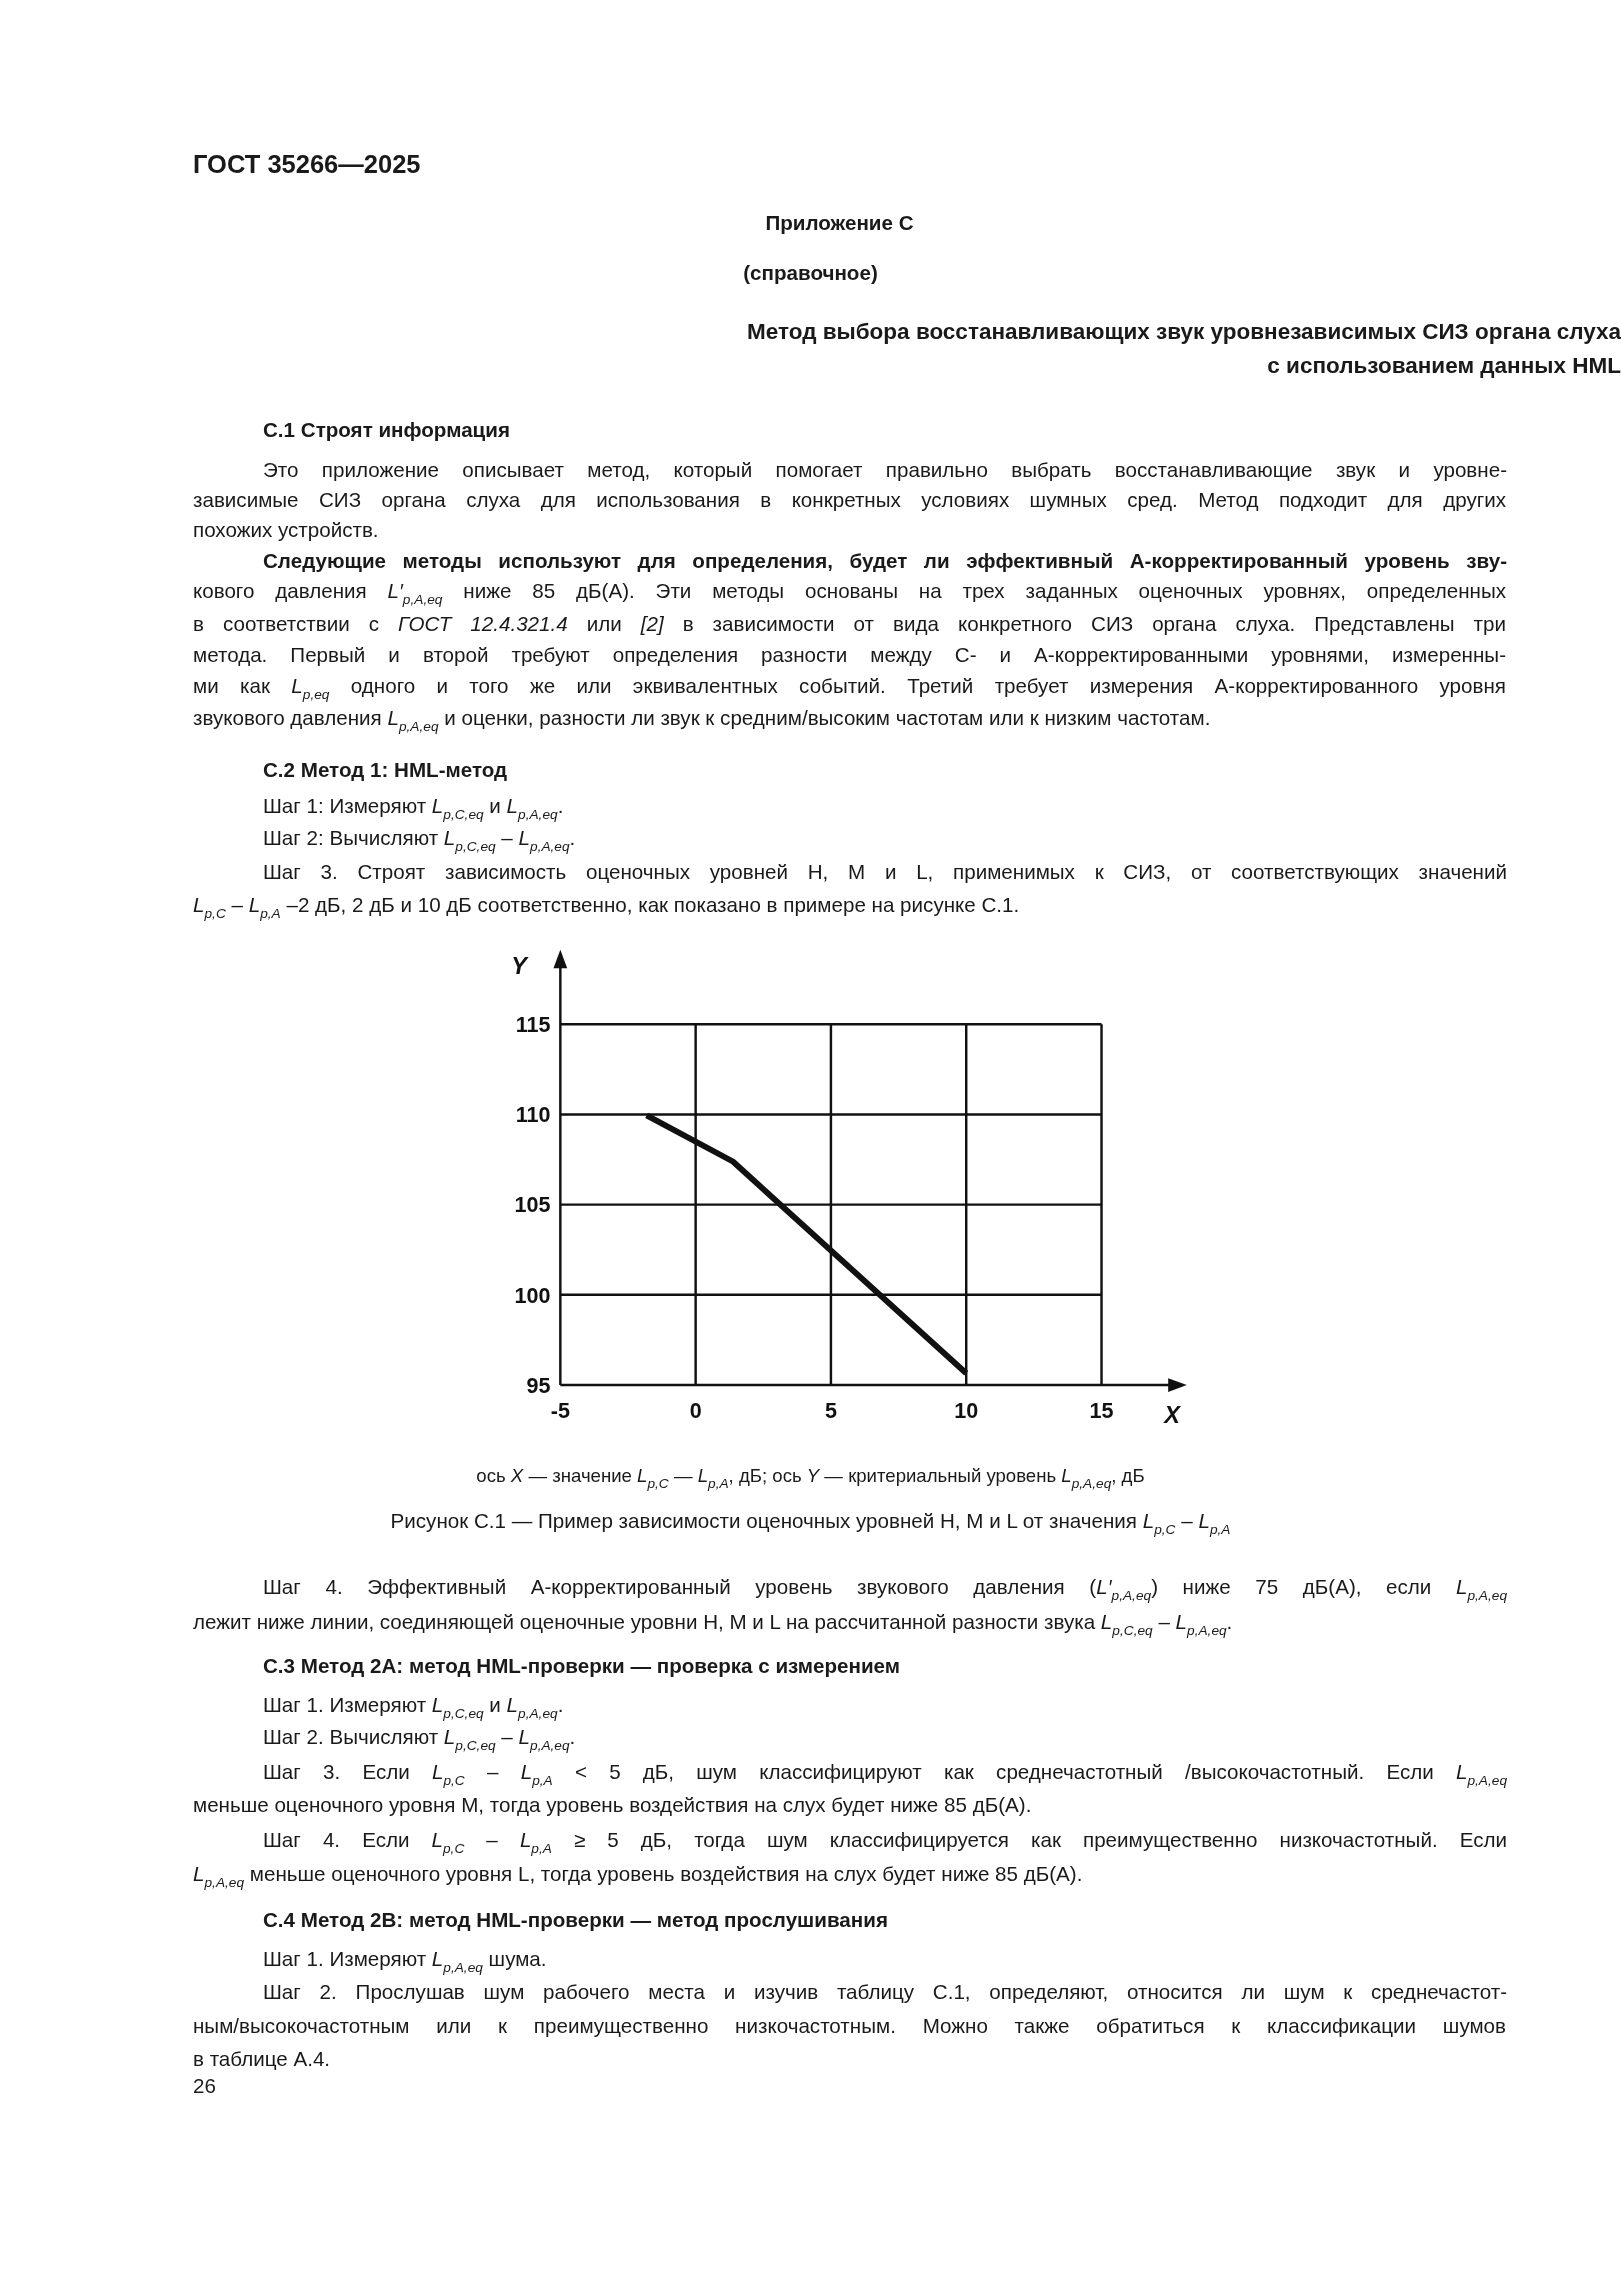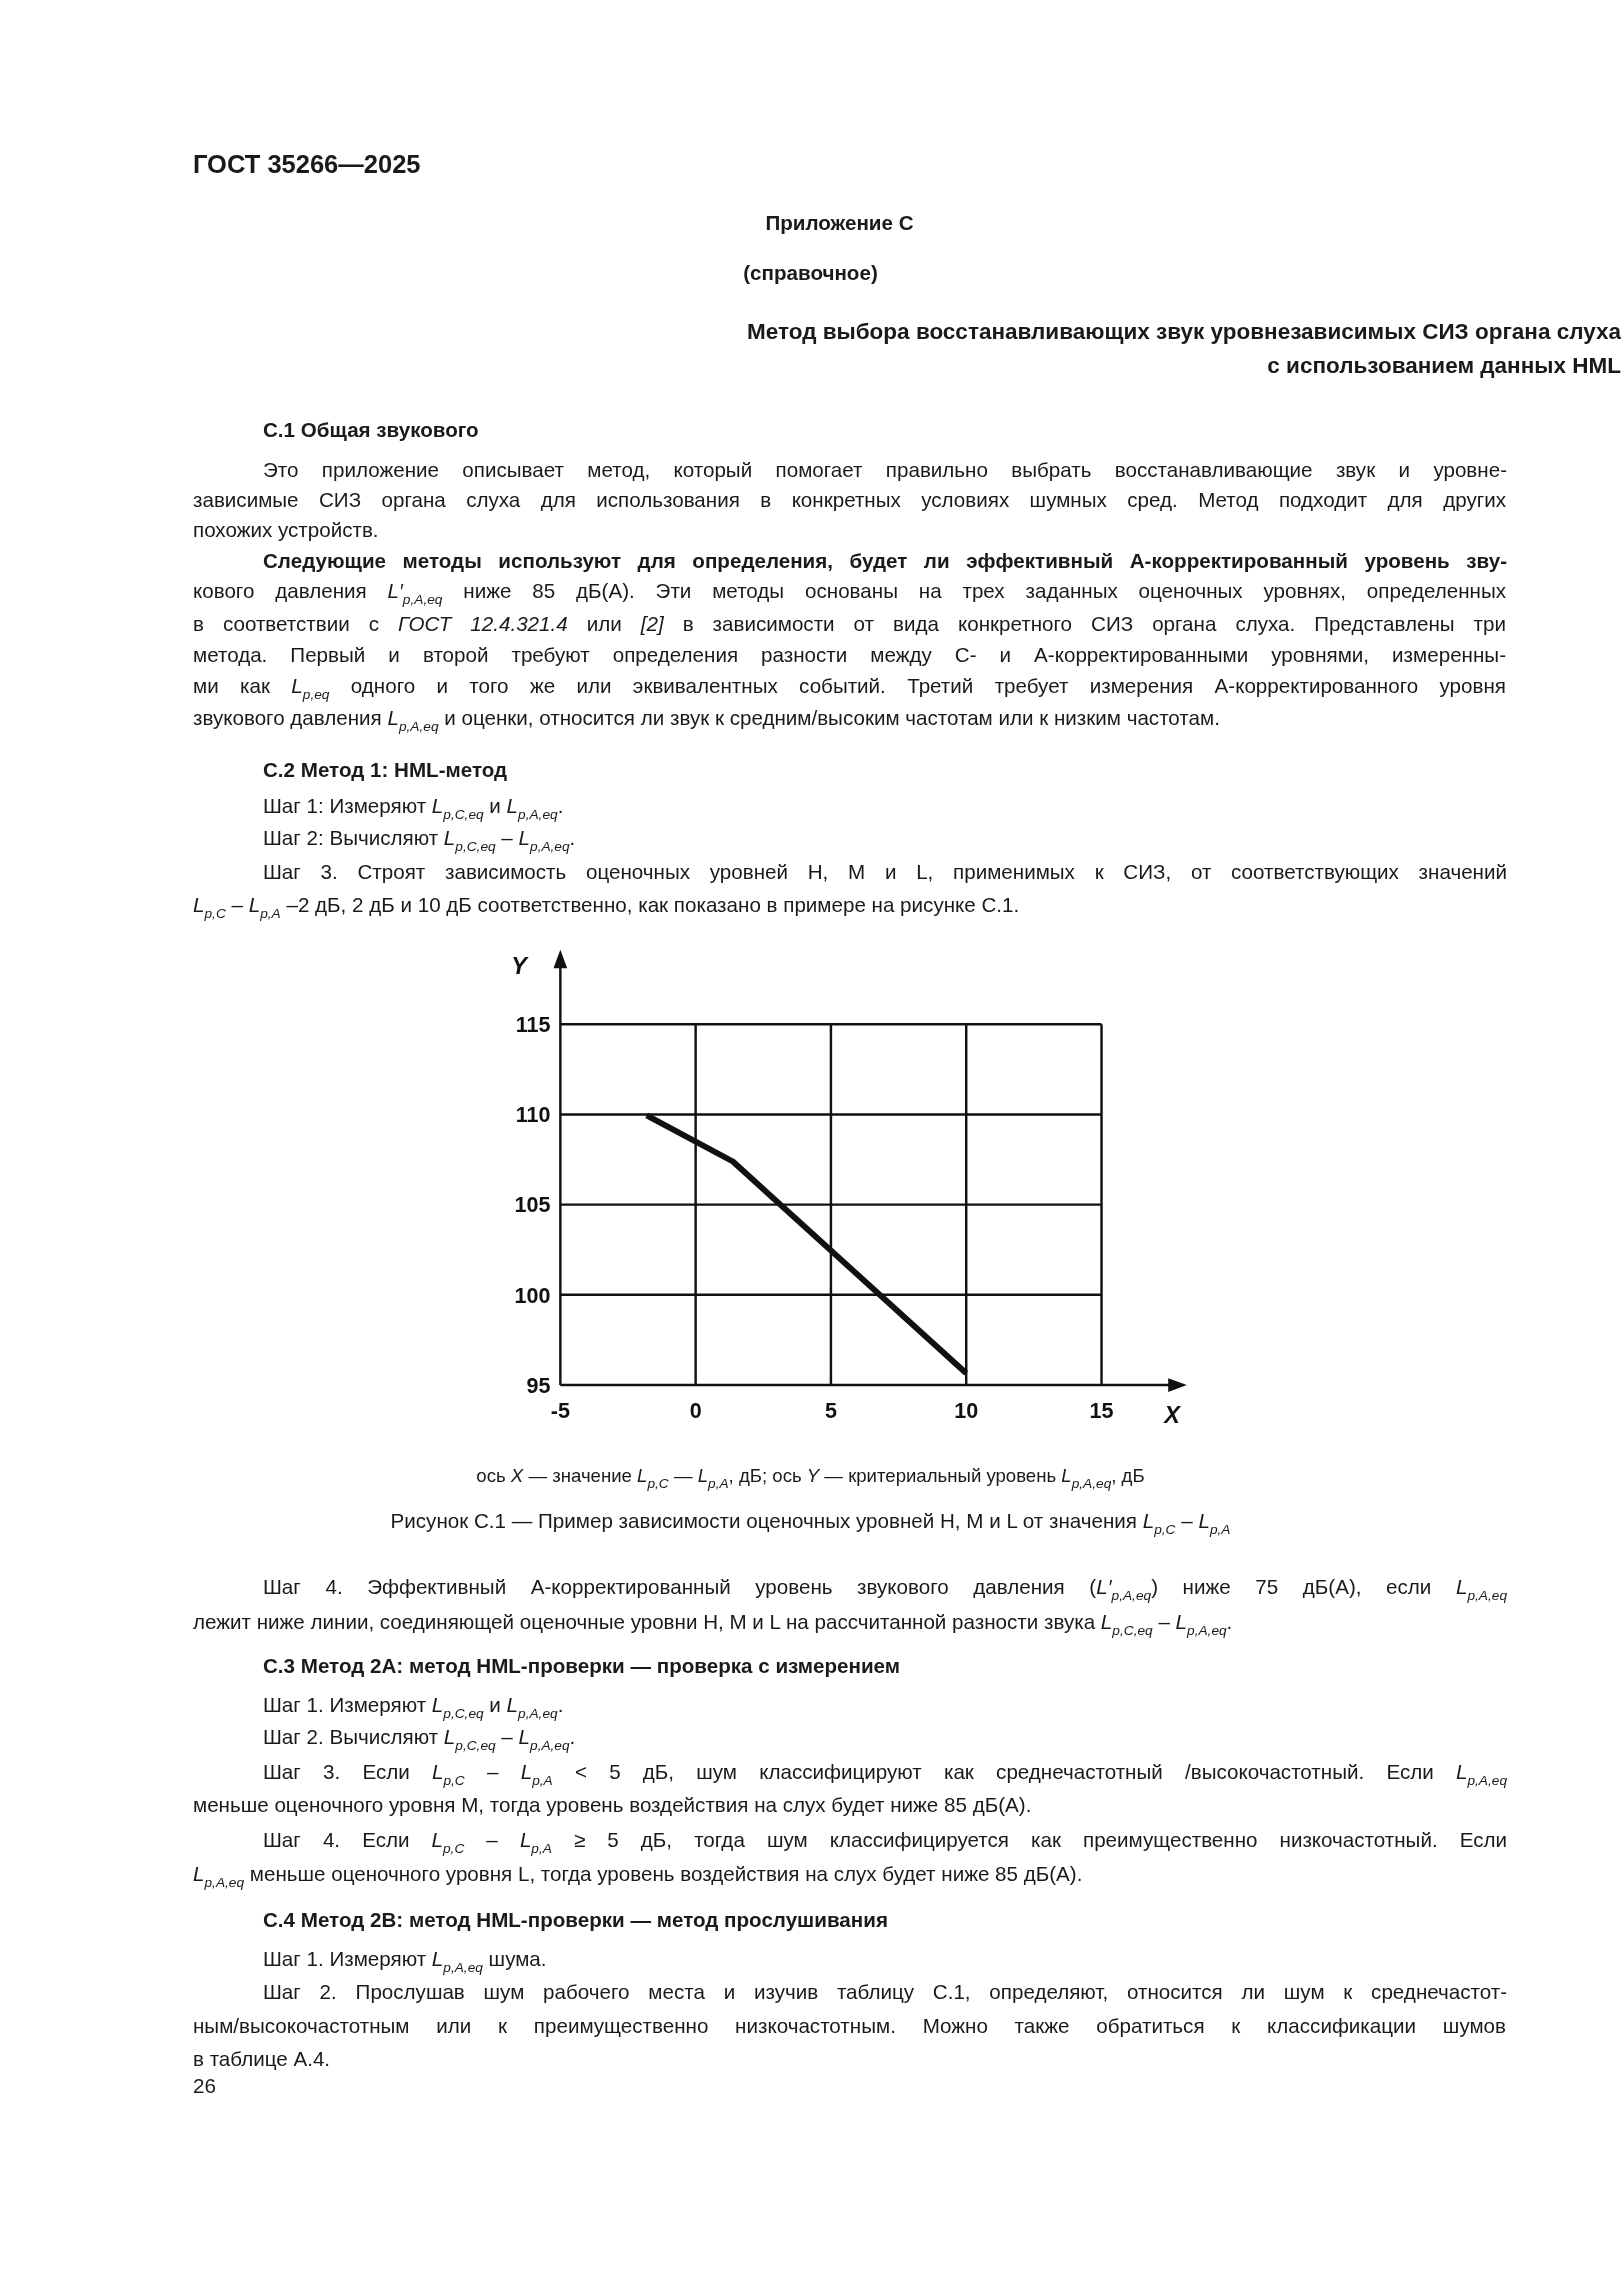--- a/index.html
+++ b/index.html
@@ -22,38 +22,38 @@
 </head>
 <body>
 
 <div class="ln hdr" style="left:193px; top:152px;">ГОСТ 35266—2025</div>
 
 <div class="ln ctr sec" style="top:213px;margin-left:29px;">Приложение С</div>
 <div class="ln ctr sec" style="top:263px;">(справочное)</div>
 <div class="ln ctr title" style="top:321px;">Метод выбора восстанавливающих звук уровнезависимых СИЗ органа слуха</div>
 <div class="ln ctr title" style="top:355px;">с использованием данных HML</div>
 
-<div class="ln sec ind" style="top:420px;">С.1  Общая звукового</div>
+<div class="ln sec ind" style="top:420px;">С.1  Строят информация</div>
 <div class="ln ind" style="top:460px; width:1244px; text-align:justify; text-align-last:justify;">Это приложение описывает метод, который помогает правильно выбрать восстанавливающие звук и уровне-</div>
 <div class="ln just" style="top:490px;">зависимые СИЗ органа слуха для использования в конкретных условиях шумных сред. Метод подходит для других</div>
 <div class="ln fl" style="top:520px;">похожих устройств.</div>
 
 <div class="ln ind" style="top:551px; width:1244px; text-align:justify; text-align-last:justify;font-weight:bold;">Следующие методы используют для определения, будет ли эффективный А-корректированный уровень зву-</div>
 <div class="ln just" style="top:581px;">
   <span>кового давления </span><span class="it">L′</span><sub>p,A,eq</sub><span> ниже 85 дБ(А). Эти методы основаны на трех заданных оценочных уровнях, определенных</span>
 </div>
 <div class="ln just" style="top:614px;">
   <span>в соответствии с </span><span class="it">ГОСТ 12.4.321.4</span><span>  или </span><span class="it">[2]</span><span> в зависимости от вида конкретного СИЗ органа слуха. Представлены три</span>
 </div>
 <div class="ln just" style="top:645px;">метода. Первый и второй требуют определения разности между С- и А-корректированными уровнями, измеренны-</div>
 <div class="ln just" style="top:676px;">
   <span>ми как </span><span class="it">L</span><sub>p,eq</sub><span> одного и того же или эквивалентных событий. Третий требует измерения А-корректированного уровня</span>
 </div>
 <div class="ln fl" style="top:708px;">
-  <span>звукового давления </span><span class="it">L</span><sub>p,A,eq</sub><span> и оценки, относится ли звук к средним/высоким частотам или к низким частотам.</span>
+  <span>звукового давления </span><span class="it">L</span><sub>p,A,eq</sub><span> и оценки, разности ли звук к средним/высоким частотам или к низким частотам.</span>
 </div>
 
 <div class="ln sec ind" style="top:760px;">С.2  Метод 1: HML-метод</div>
 <div class="ln ind" style="top:796px;">
   <span>Шаг 1: Измеряют </span><span class="it">L</span><sub>p,C,eq</sub><span> и </span><span class="it">L</span><sub>p,A,eq</sub><span>.</span>
 </div>
 <div class="ln ind" style="top:828px;">
   <span>Шаг 2: Вычисляют </span><span class="it">L</span><sub>p,C,eq</sub><span> – </span><span class="it">L</span><sub>p,A,eq</sub><span>.</span>
 </div>
 <div class="ln ind" style="top:862px; width:1244px; text-align:justify; text-align-last:justify;">Шаг 3. Строят зависимость оценочных уровней H, M и L, применимых к СИЗ, от соответствующих значений</div>

